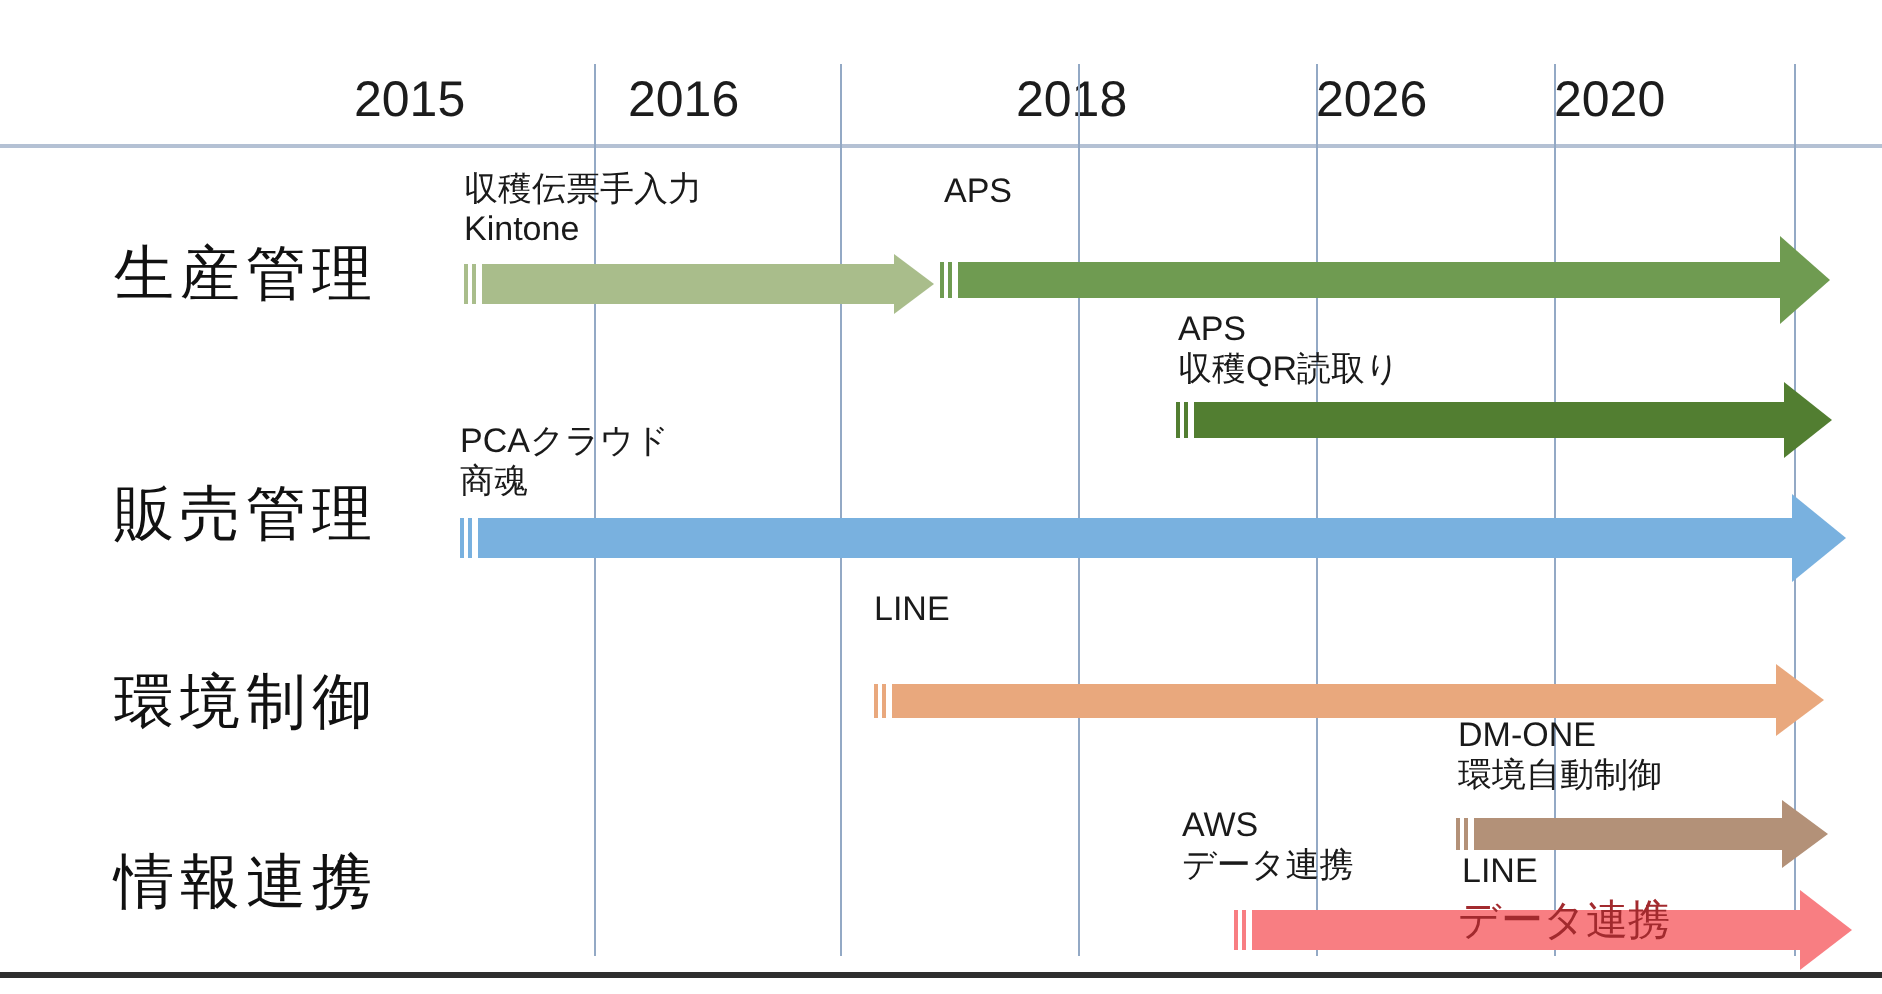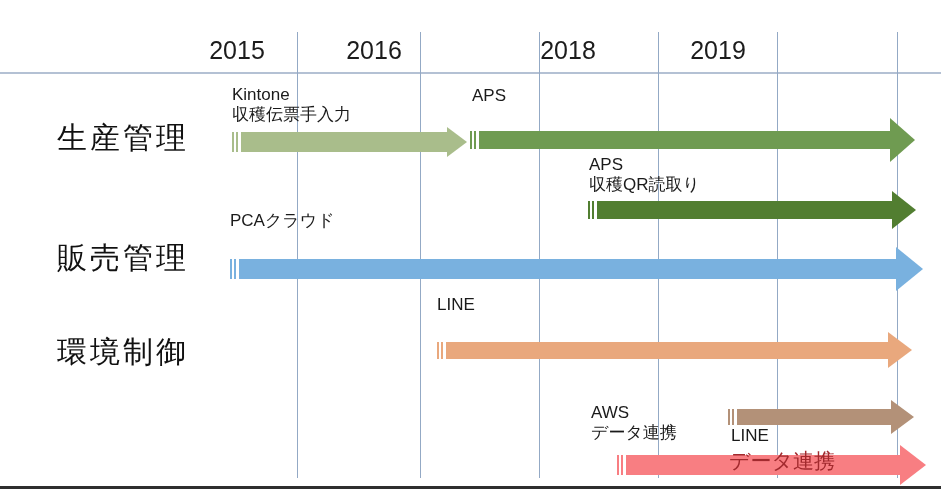--- a/index.html
+++ b/index.html
@@ -1,21 +1,21 @@
 <!DOCTYPE html>
 <html><head>
 <meta charset="utf-8">
 <style>
   html,body{margin:0;padding:0;background:#fff;}
   .slide{
     position:relative;width:941px;height:497px;background:#ffffff;overflow:hidden;
     font-family:"Liberation Sans",sans-serif;color:#1a1a1a;
   }
   .year{
-    position:absolute;top:36px;width:120px;text-align:center;
+    position:absolute;top:36px;width:120px;
     font-size:25px;color:#1c1c1c;
   }
   .hline{position:absolute;left:0;top:72px;width:941px;height:2px;background:#b4c1d4;z-index:1;}
   .vline{position:absolute;top:32px;width:1px;height:446px;background:#93a9c5;z-index:1;}
   .bottomline{position:absolute;left:0;top:486px;width:941px;height:3px;background:#2f2f2f;z-index:4;}
   .rowlabel{
     position:absolute;left:57px;width:160px;font-size:30px;letter-spacing:3px;
     line-height:40px;color:#111;z-index:3;
   }
   .arrow{position:absolute;z-index:2;}
@@ -32,51 +32,58 @@
   .ann-red{position:absolute;font-size:21px;line-height:24px;z-index:3;white-space:nowrap;color:#a22a2e;}
 </style>
 </head>
 <body>
 
 <div class="slide">
 
   <div class="year" style="left:177px">2015</div>
   <div class="year" style="left:314px">2016</div>
   <div class="year" style="left:508px">2018</div>
-  <div class="year" style="left:658px">2019</div>
+  <div class="year" style="left:658px">2026</div>
+  <div class="year" style="left:777px">2020</div>
 
   <div class="hline"></div>
   <div class="vline" style="left:297px"></div>
   <div class="vline" style="left:420px"></div>
   <div class="vline" style="left:539px"></div>
   <div class="vline" style="left:658px"></div>
   <div class="vline" style="left:777px"></div>
   <div class="vline" style="left:897px"></div>
   <div class="bottomline"></div>
 
   <div class="rowlabel" style="top:238px">販売管理</div>
   <div class="rowlabel" style="top:118px">生産管理</div>
   <div class="rowlabel" style="top:332px">環境制御</div>
+  <div class="rowlabel" style="top:422px">情報連携</div>
 
   <div class="ann" style="left:232px;top:85px">
+    <div>収穫伝票手入力</div>
     <div>Kintone</div>
-    <div>収穫伝票手入力</div>
   </div>
   <div class="ann" style="left:472px;top:86px">
     <div>APS</div>
   </div>
   <div class="ann" style="left:589px;top:155px">
     <div>APS</div>
     <div>収穫QR読取り</div>
   </div>
   <div class="ann" style="left:230px;top:211px">
     <div>PCAクラウド</div>
+    <div>商魂</div>
   </div>
   <div class="ann" style="left:437px;top:295px">
     <div>LINE</div>
+  </div>
+  <div class="ann" style="left:729px;top:358px">
+    <div>DM-ONE</div>
+    <div>環境自動制御</div>
   </div>
   <div class="ann" style="left:591px;top:403px">
     <div>AWS</div>
     <div>データ連携</div>
   </div>
   <div class="ann" style="left:731px;top:426px">
     <div>LINE</div>
   </div>
   <div class="ann-red" style="left:729px;top:449px">データ連携</div>
 

